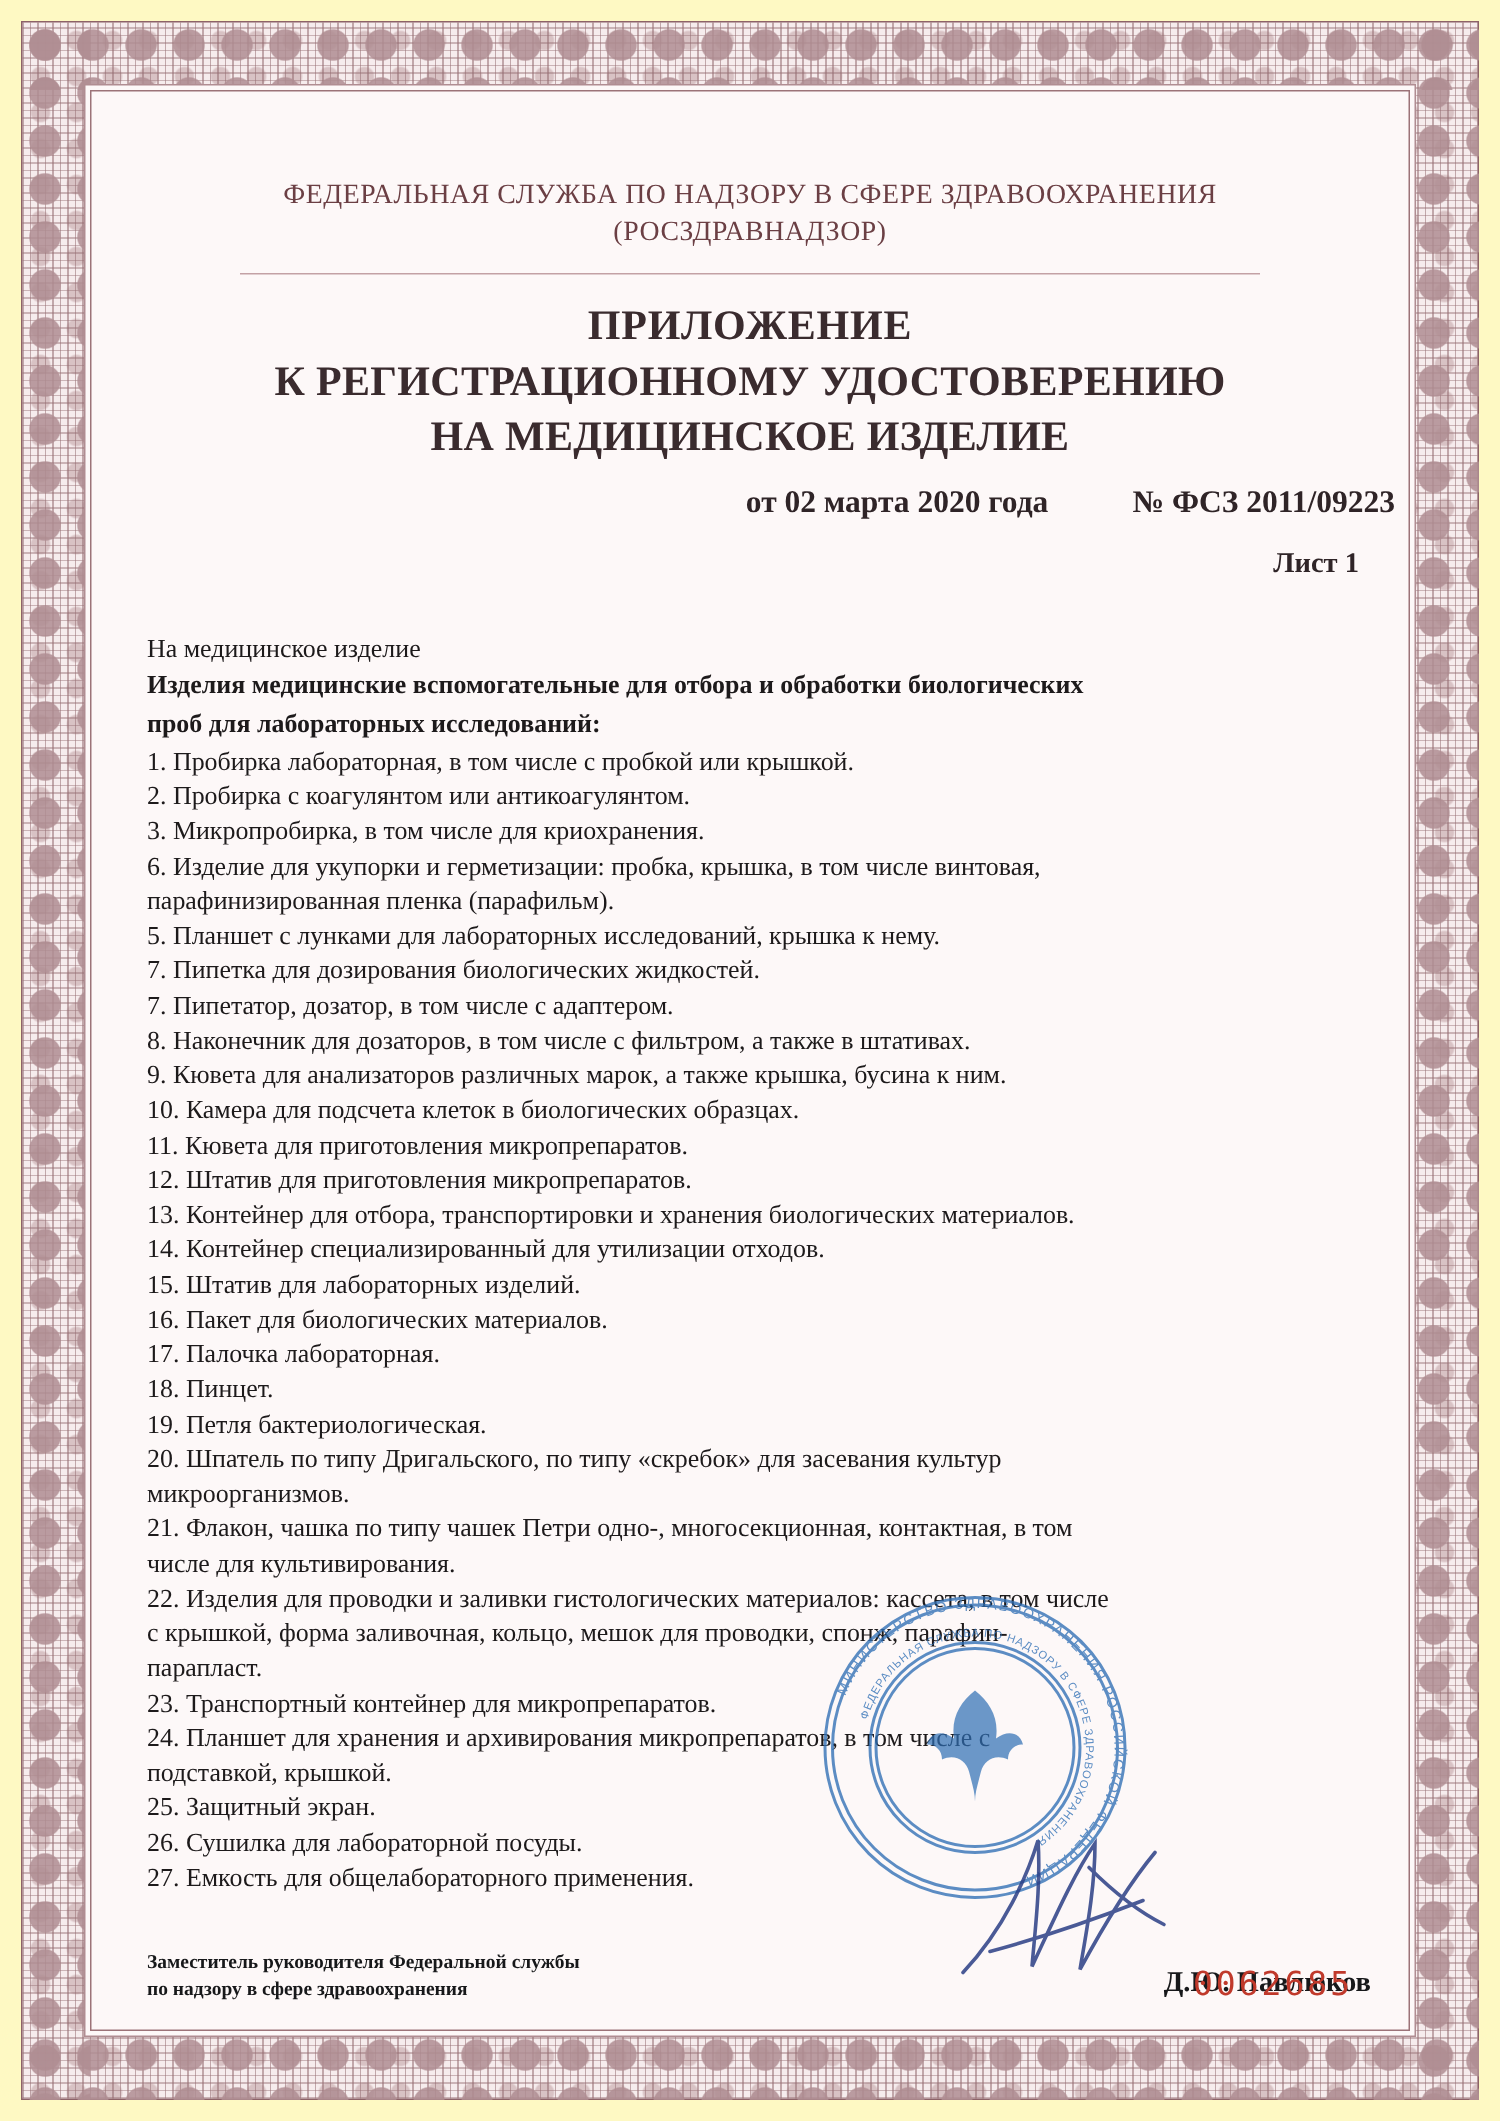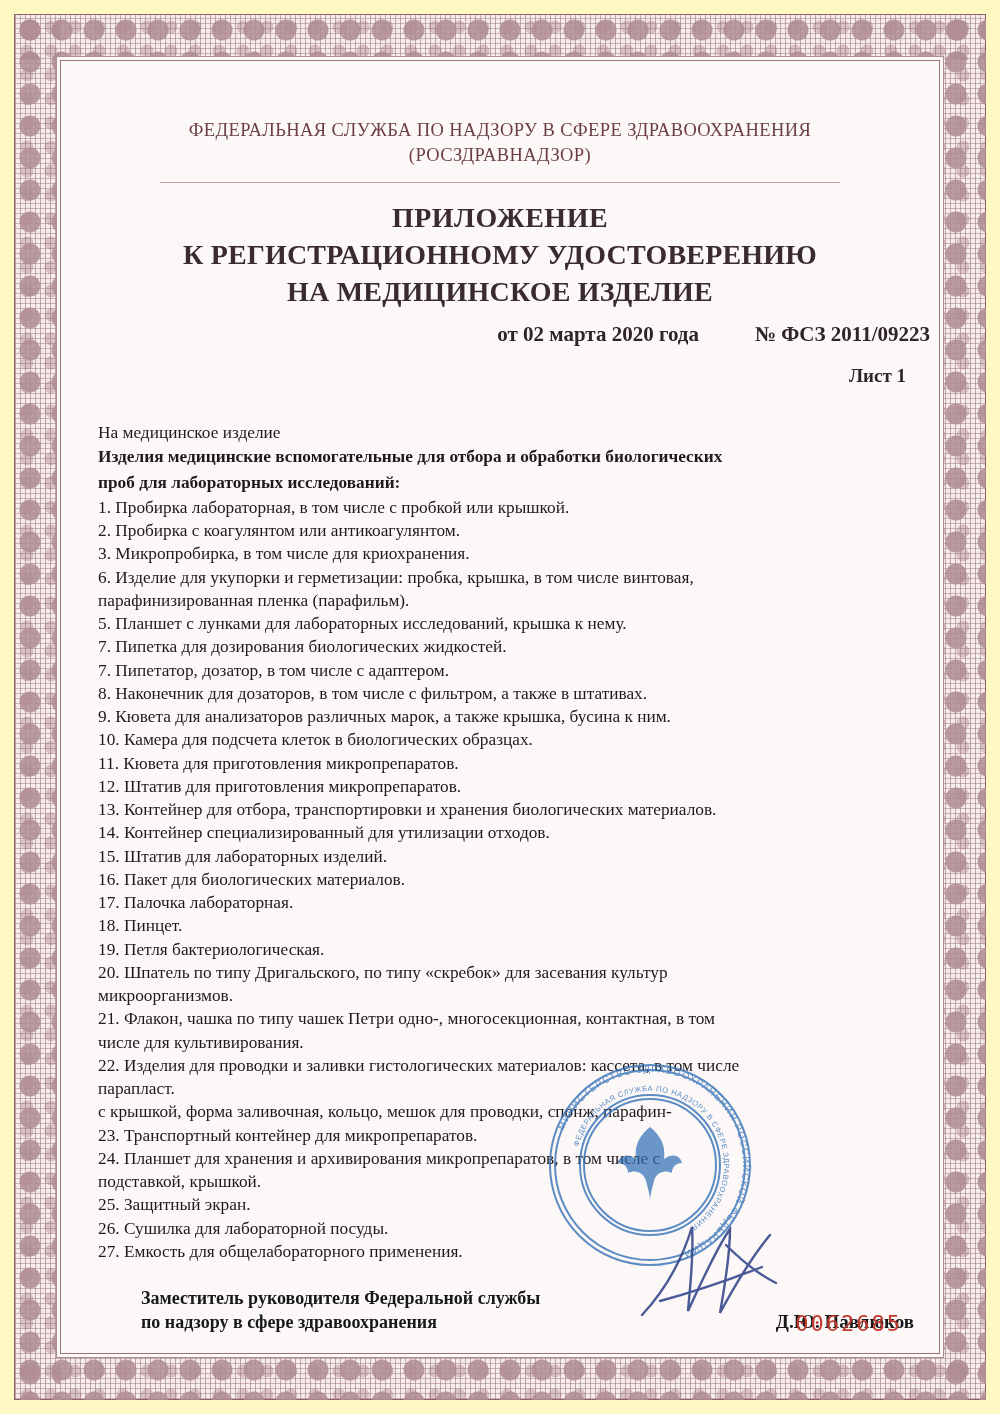--- a/index.html
+++ b/index.html
@@ -108,21 +108,21 @@
   }
   .body .lead{margin:0 0 1px 0;}
   .body .subject{font-weight:bold;margin:0 0 2px 0;}
   .body .item{margin:0;}
   .sign{
     margin-top:6px;
     display:flex;
     justify-content:space-between;
     align-items:flex-end;
   }
-  .sign-left{font-weight:bold;font-size:18px;line-height:1.35;color:#17181a;margin-left:43px;}
+  .sign-left{font-weight:bold;font-size:13px;line-height:1.35;color:#17181a;}
   .sign-right{font-weight:bold;font-size:19px;color:#17181a;padding-right:6px;margin-top:40px;}
   .docnum{
     position:absolute;
     right:28px;bottom:8px;
     color:#c0392b;
     font-family:"DejaVu Sans Mono", monospace;
     font-size:22px;
     letter-spacing:2px;
   }
   
@@ -198,22 +198,22 @@
       <p class="item">15. Штатив для лабораторных изделий.</p>
       <p class="item">16. Пакет для биологических материалов.</p>
       <p class="item">17. Палочка лабораторная.</p>
       <p class="item">18. Пинцет.</p>
       <p class="item">19. Петля бактериологическая.</p>
       <p class="item">20. Шпатель по типу Дригальского, по типу «скребок» для засевания культур</p>
       <p class="item">микроорганизмов.</p>
       <p class="item">21. Флакон, чашка по типу чашек Петри одно-, многосекционная, контактная, в том</p>
       <p class="item">числе для культивирования.</p>
       <p class="item">22. Изделия для проводки и заливки гистологических материалов: кассета, в том числе</p>
+      <p class="item">с крышкой, форма заливочная, кольцо, мешок для проводки, спонж, парафин-</p>
       <p class="item">парапласт.</p>
-      <p class="item">с крышкой, форма заливочная, кольцо, мешок для проводки, спонж, парафин-</p>
       <p class="item">23. Транспортный контейнер для микропрепаратов.</p>
       <p class="item">24. Планшет для хранения и архивирования микропрепаратов, в том числе с</p>
       <p class="item">подставкой, крышкой.</p>
       <p class="item">25. Защитный экран.</p>
       <p class="item">26. Сушилка для лабораторной посуды.</p>
       <p class="item">27. Емкость для общелабораторного применения.</p>
 
       <div class="sign">
         <div class="sign-left">
           <div>Заместитель руководителя Федеральной службы</div>

